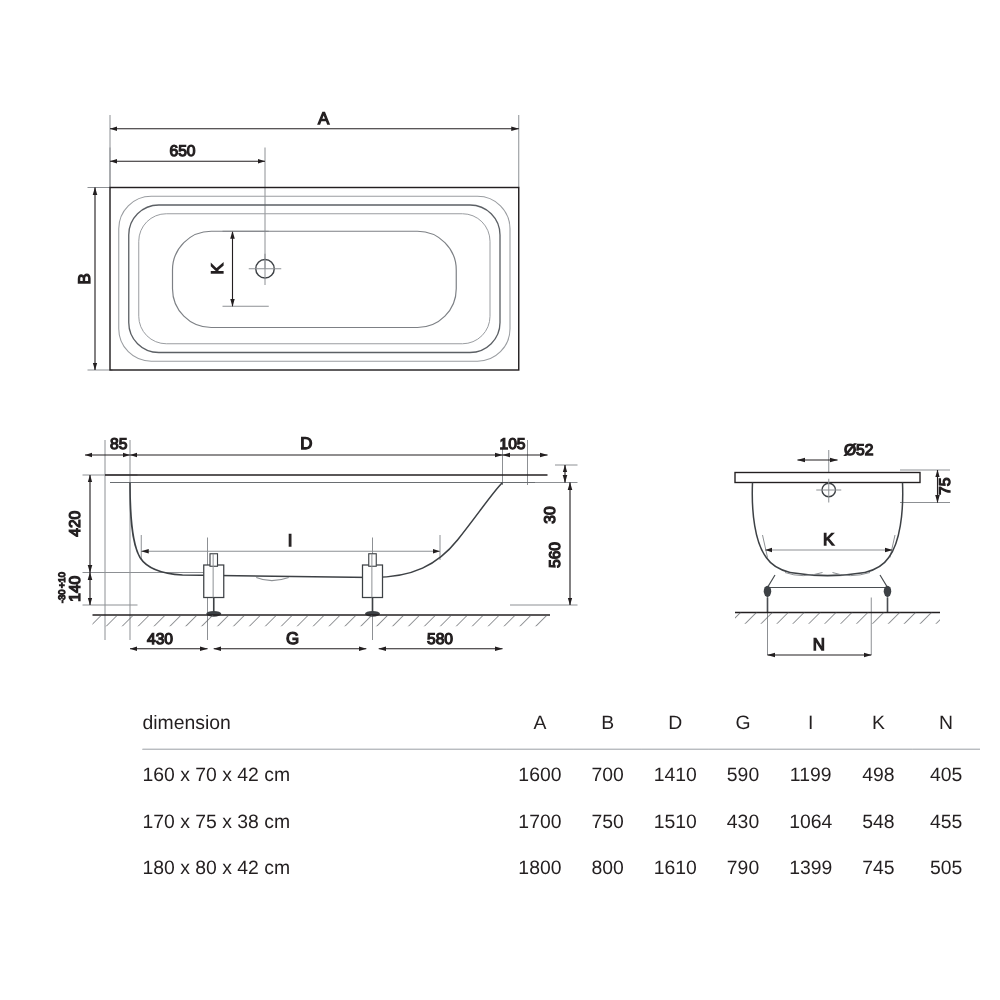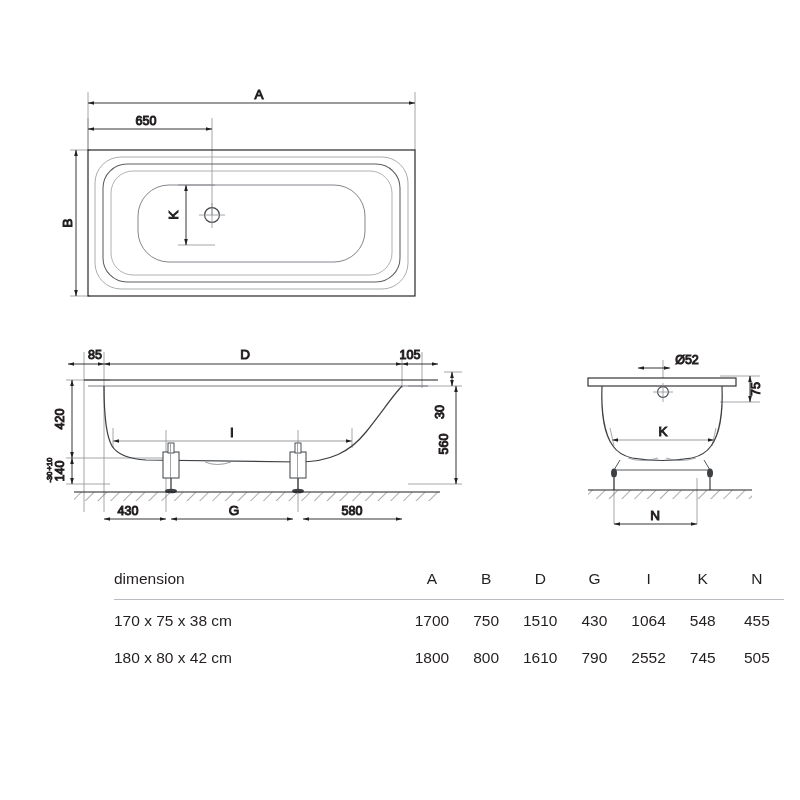--- a/index.html
+++ b/index.html
@@ -325,36 +325,46 @@
         <th class="num colA">A</th>
         <th class="num">B</th>
         <th class="num">D</th>
         <th class="num">G</th>
         <th class="num">I</th>
         <th class="num">K</th>
         <th class="num">N</th>
       </tr>
     </thead>
     <tbody>
+      <tr>
+        <td class="lbl">160 x 70 x 42 cm</td>
+        <td class="num colA">1600</td>
+        <td class="num">700</td>
+        <td class="num">1410</td>
+        <td class="num">590</td>
+        <td class="num">1199</td>
+        <td class="num">498</td>
+        <td class="num">405</td>
+      </tr>
       <tr>
         <td class="lbl">170 x 75 x 38 cm</td>
         <td class="num colA">1700</td>
         <td class="num">750</td>
         <td class="num">1510</td>
         <td class="num">430</td>
         <td class="num">1064</td>
         <td class="num">548</td>
         <td class="num">455</td>
       </tr>
       <tr>
         <td class="lbl">180 x 80 x 42 cm</td>
         <td class="num colA">1800</td>
         <td class="num">800</td>
         <td class="num">1610</td>
         <td class="num">790</td>
-        <td class="num">2552</td>
+        <td class="num">1399</td>
         <td class="num">745</td>
         <td class="num">505</td>
       </tr>
     </tbody>
   </table>
 
 </div>
 
 </body></html>

